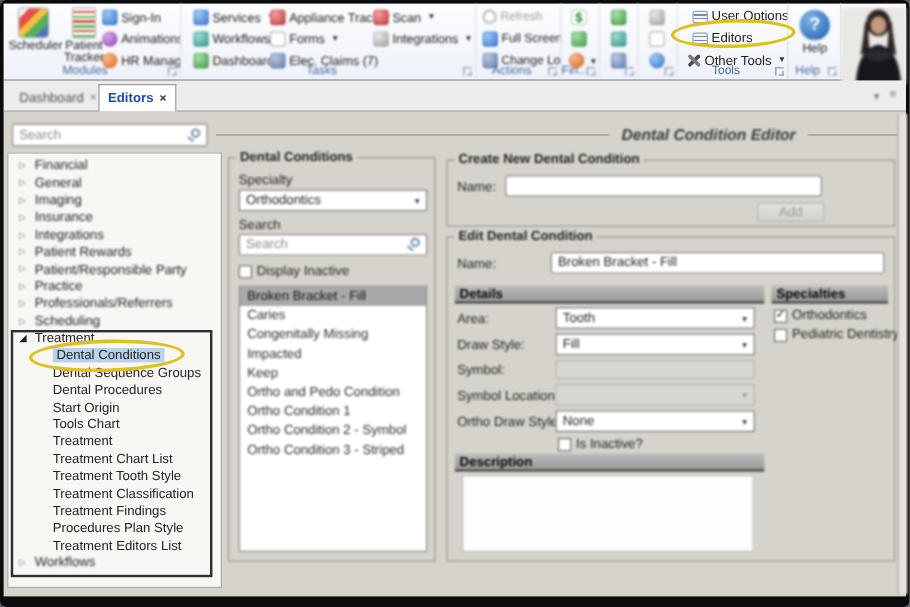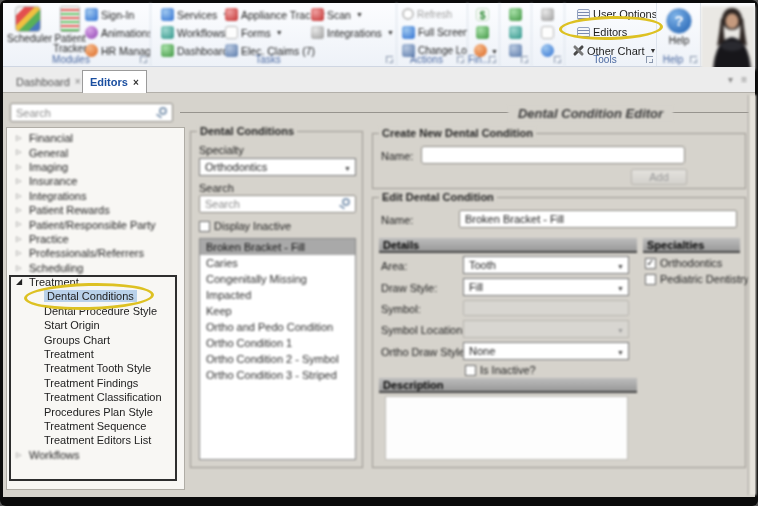--- a/index.html
+++ b/index.html
@@ -224,21 +224,21 @@
       <div class="sbtn" style="left:12px;top:5px;font-size:11px;">
         <span class="i-list"></span>
         <span>User Options</span>
       </div>
       <div class="sbtn" style="left:12px;top:23px;font-size:11px;">
         <span class="i-list"></span>
         <span>Editors</span>
       </div>
       <div class="sbtn" style="left:6px;top:41px;font-size:11px;">
         <span class="i-tools"></span>
-        <span>Other Chart</span>
+        <span>Other Tools</span>
         <span class="crt">▼</span>
       </div>
       <div class="glabel">Tools</div>
       <div class="lch"></div>
     </div>
 
     <div class="rgroup" style="left:654px;width:44px;">
       <div class="bigbtn bl" style="left:2px;top:5px;width:40px;">
         <div class="bic i-help">
             <span>?</span>
@@ -328,45 +328,48 @@
           <span>Scheduling</span>
         </div>
       <div class="trow l1">
           <span class="arr exp">◢</span>
           <span>Treatment</span>
         </div>
       <div class="trow l2">
           <span class="hl">Dental Conditions</span>
         </div>
       <div class="trow l2">
-          <span>Dental Procedure Style</span>
+          <span>Dental Sequence Groups</span>
+        </div>
+      <div class="trow l2">
+          <span>Dental Procedures</span>
         </div>
       <div class="trow l2">
           <span>Start Origin</span>
         </div>
       <div class="trow l2">
-          <span>Groups Chart</span>
+          <span>Tools Chart</span>
         </div>
       <div class="trow l2">
           <span>Treatment</span>
         </div>
       <div class="trow l2">
+          <span>Treatment Chart List</span>
+        </div>
+      <div class="trow l2">
           <span>Treatment Tooth Style</span>
         </div>
       <div class="trow l2">
+          <span>Treatment Classification</span>
+        </div>
+      <div class="trow l2">
           <span>Treatment Findings</span>
         </div>
       <div class="trow l2">
-          <span>Treatment Classification</span>
-        </div>
-      <div class="trow l2">
           <span>Procedures Plan Style</span>
-        </div>
-      <div class="trow l2">
-          <span>Treatment Sequence</span>
         </div>
       <div class="trow l2">
           <span>Treatment Editors List</span>
         </div>
       <div class="trow l1 bl">
           <span class="arr">▷</span>
           <span>Workflows</span>
         </div>
     </div>
 

